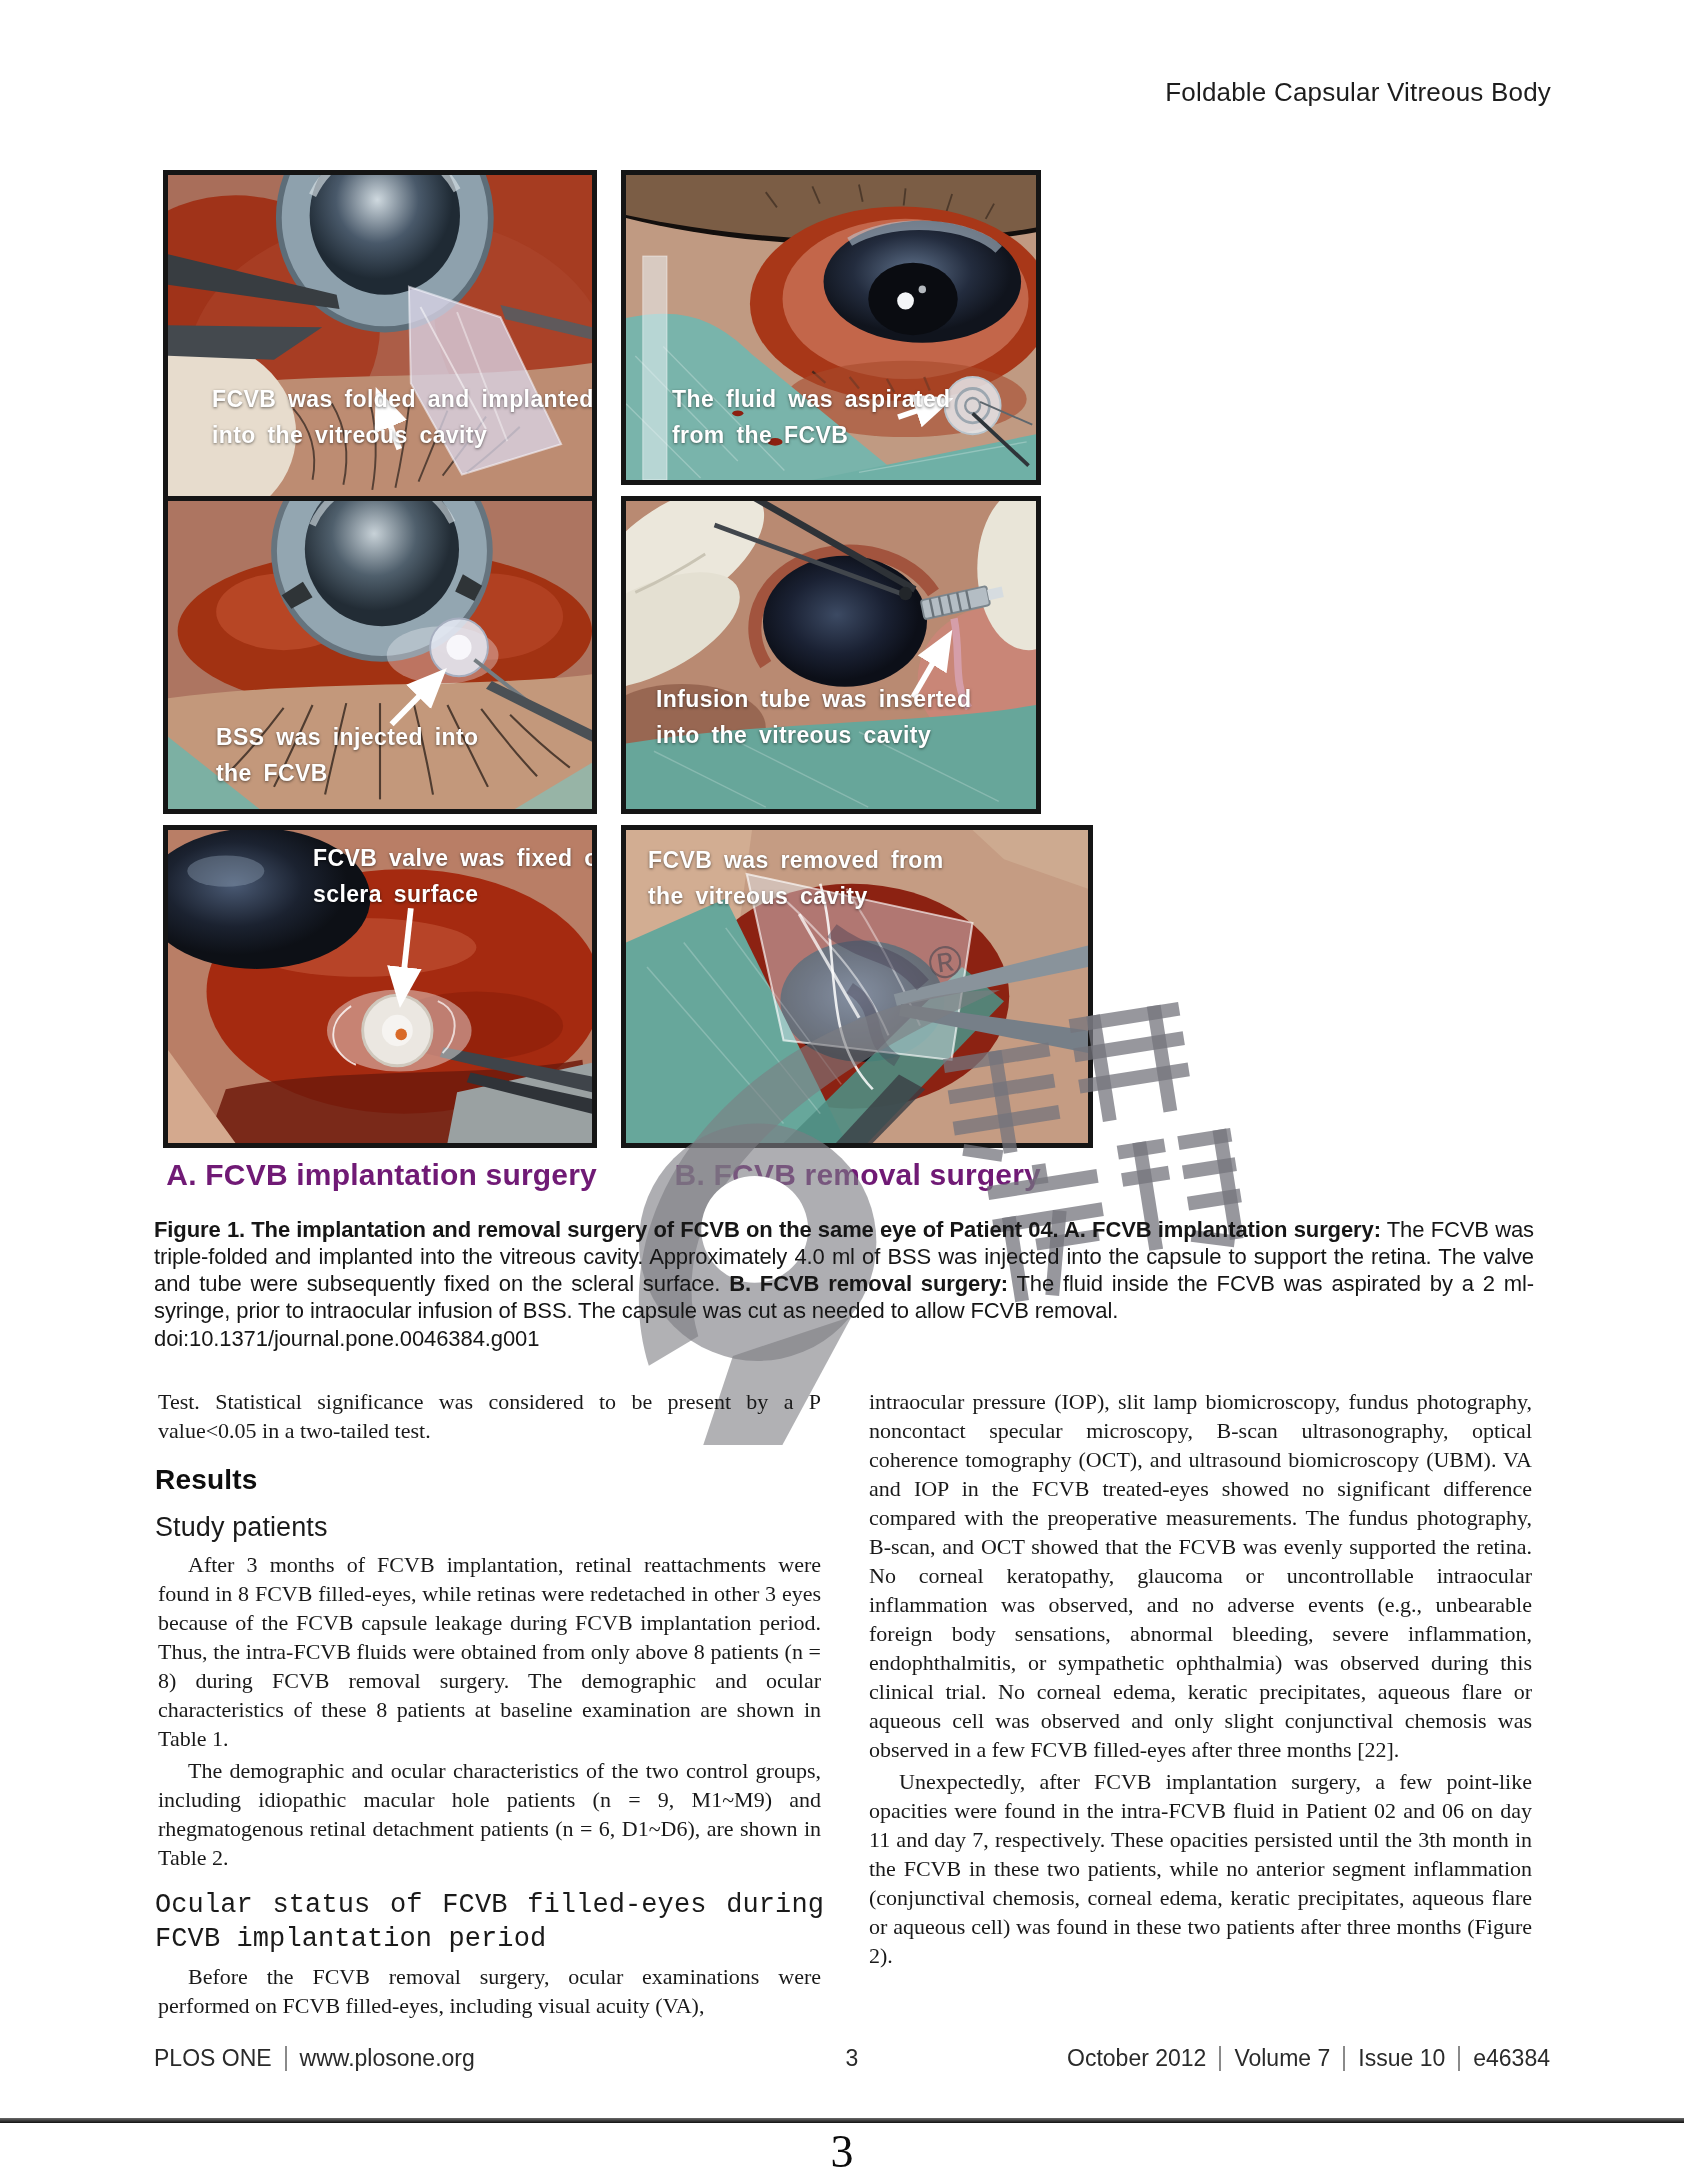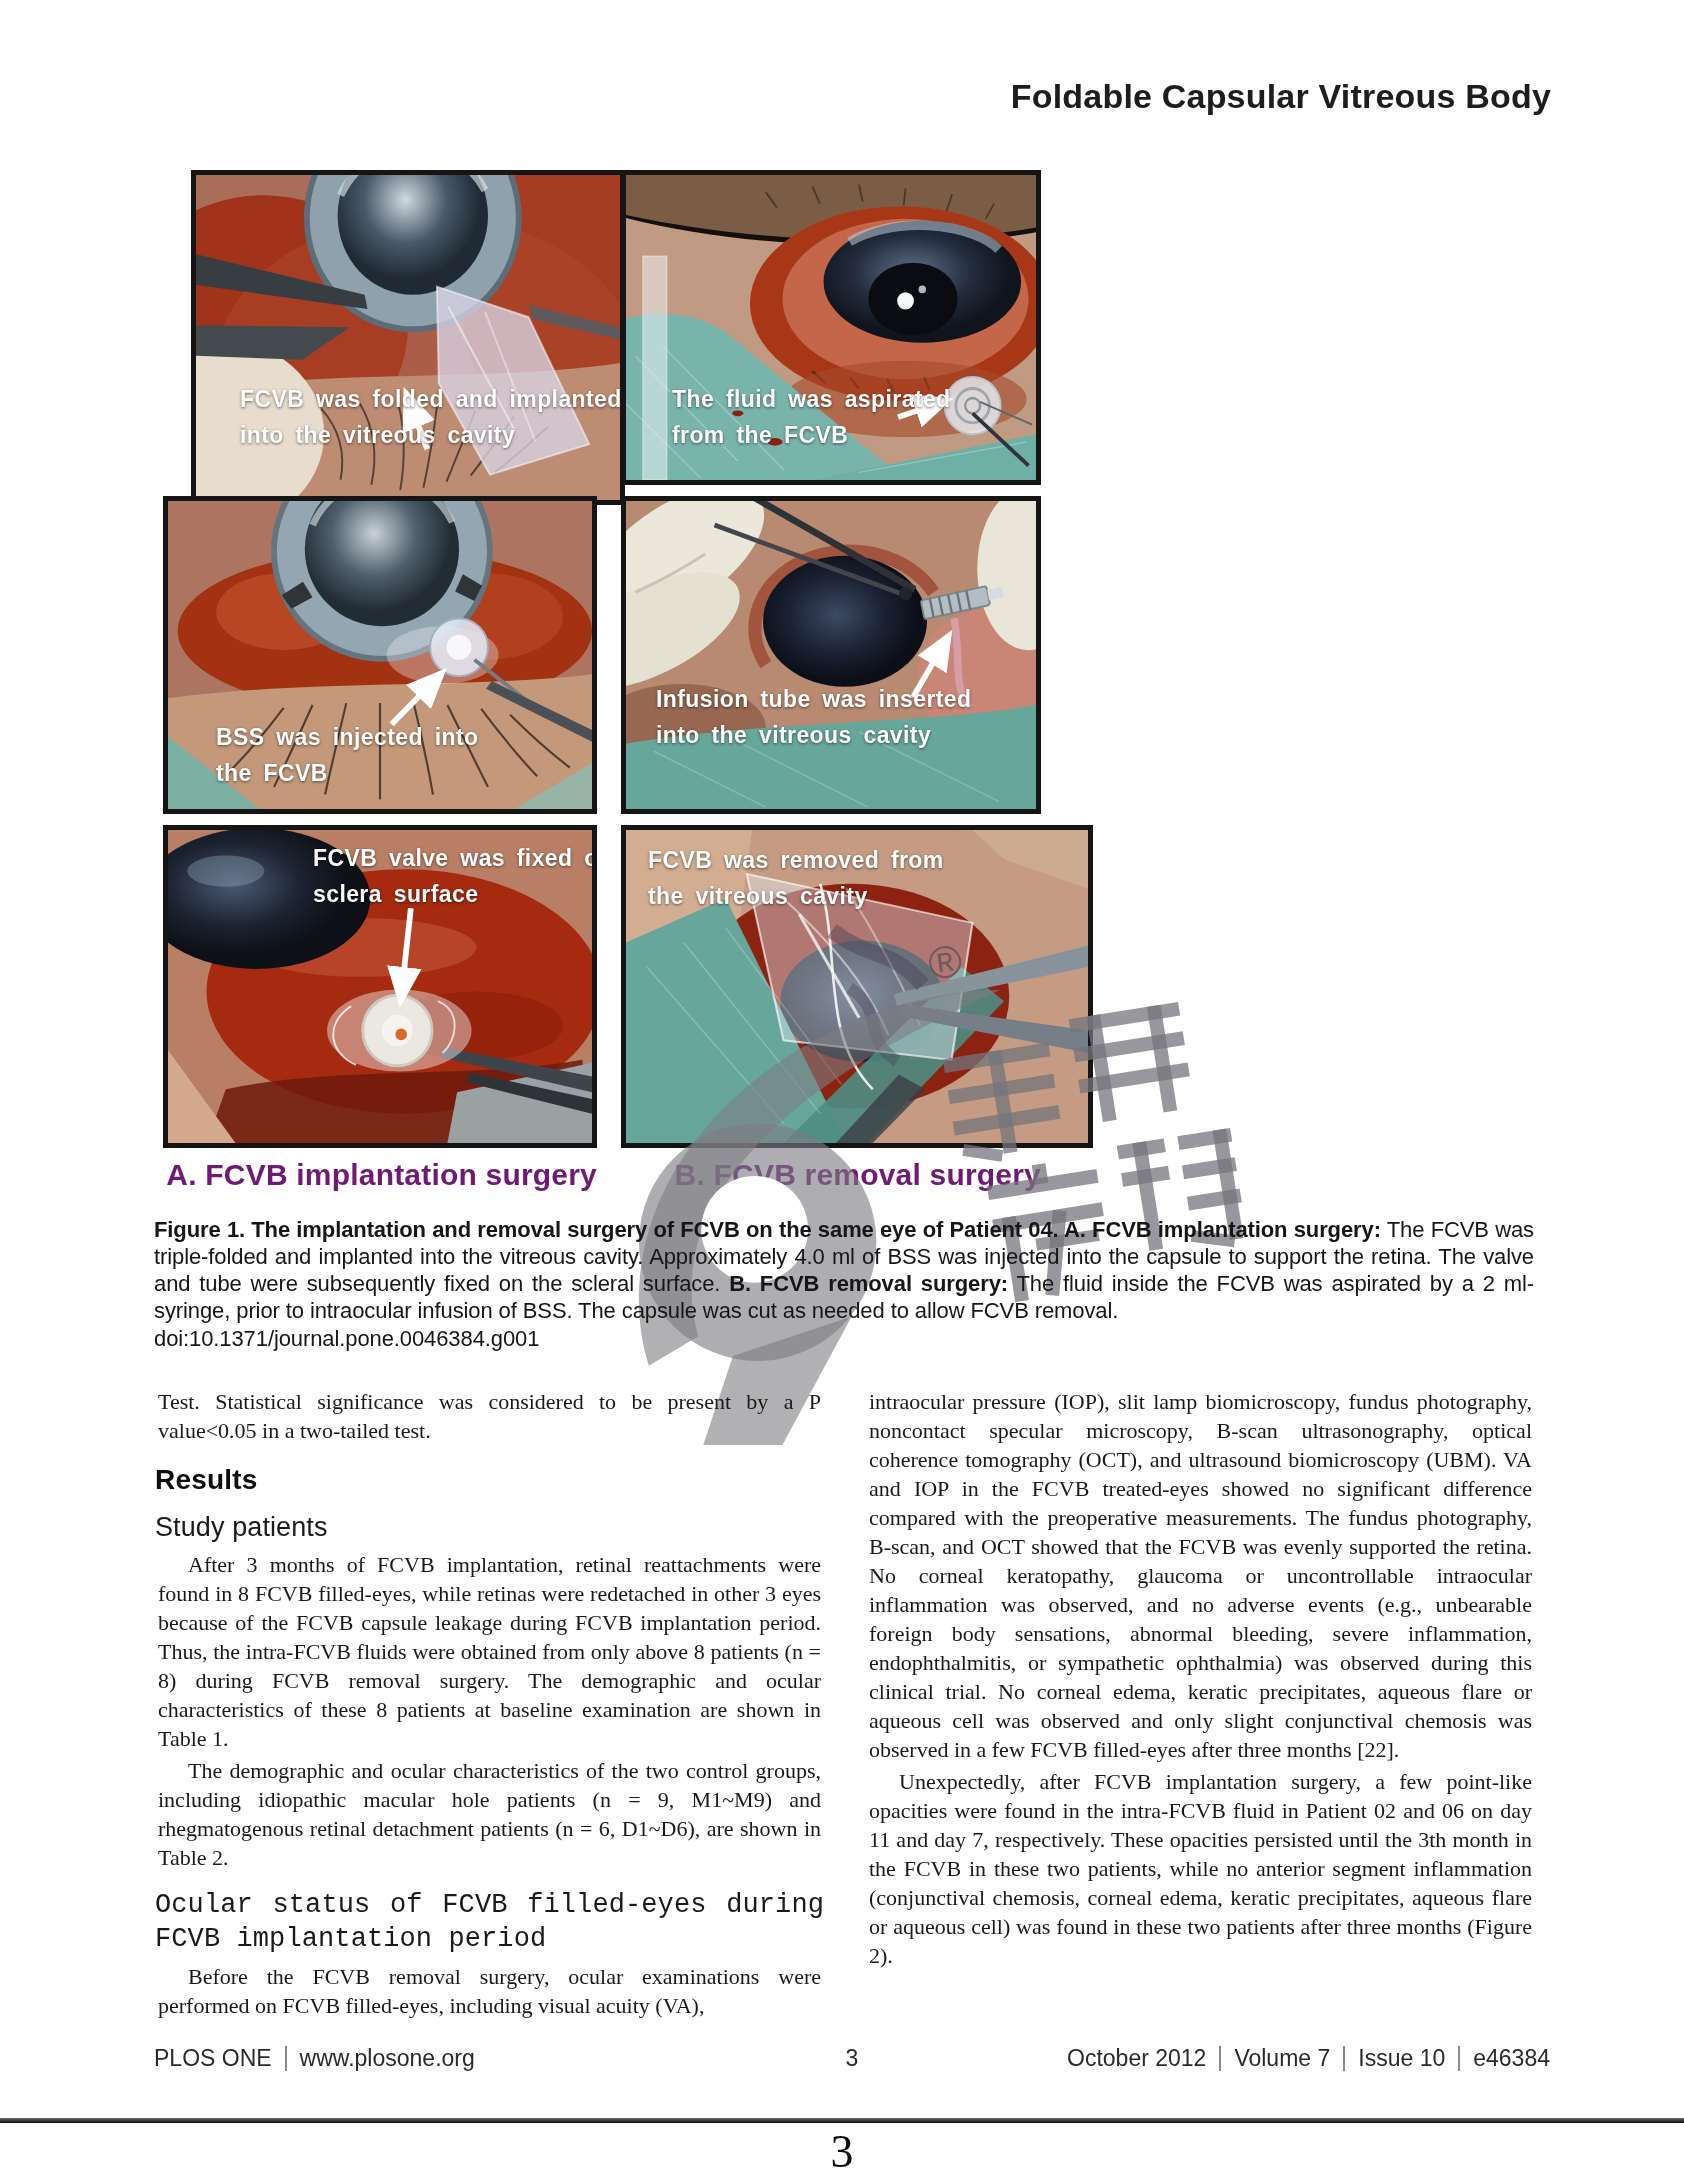--- a/index.html
+++ b/index.html
@@ -1,20 +1,20 @@
 <!DOCTYPE html>
 <html><head>
 <meta charset="utf-8">
 <style>
   html,body{margin:0;padding:0;background:#ffffff;}
   .page{position:relative;width:1684px;height:2175px;background:#fff;overflow:hidden;
         font-family:"Liberation Sans",sans-serif;color:#1b1b1b;}
   .abs{position:absolute;}
   
-  .running-head{top:77px;right:133px;font-size:34px;font-weight:700;color:#1d1d1d;letter-spacing:0.2px;}
+  .running-head{top:77px;right:133px;font-size:26px;font-weight:400;color:#1d1d1d;letter-spacing:0.2px;}
   
   .photo{box-sizing:border-box;border:5px solid #151515;background:#000;overflow:hidden;}
   .photo svg{display:block;width:100%;height:100%;}
   .plabel{position:absolute;color:#fff;font-weight:700;font-size:23px;line-height:36px;
           letter-spacing:0.4px;word-spacing:5px;text-shadow:0 1px 3px rgba(0,0,0,.55);white-space:nowrap;}
   .group-label{font-size:30px;font-weight:700;color:#701a75;text-align:right;letter-spacing:0.2px;}
   
   .caption{left:154px;top:1216px;width:1380px;font-size:22px;line-height:27px;color:#161616;
            text-align:justify;letter-spacing:-0.1px;}
   .caption b{font-weight:700;}
@@ -42,21 +42,21 @@
   .wm-text{left:955px;top:1049px;width:317px;height:297px;font-size:109px;color:transparent;
            overflow:hidden;letter-spacing:10px;line-height:139px;}
 </style>
 </head>
 <body>
 
 <div class="page">
 
   <div class="abs running-head">Foldable Capsular Vitreous Body</div>
 
-  <div class="abs photo" style="left:163px;top:170px;width:434px;height:335px;margin-left:28px;">
+  <div class="abs photo" style="left:163px;top:170px;width:434px;height:335px;">
     <svg viewBox="0 0 440 320" preserveAspectRatio="none">
       <defs>
         <radialGradient id="gA1" cx="45%" cy="40%">
             <stop offset="0%" stop-color="#cfd9df"></stop>
             <stop offset="55%" stop-color="#49596a"></stop>
             <stop offset="100%" stop-color="#1f2a34"></stop>
           </radialGradient>
         <marker id="ah1" markerWidth="7" markerHeight="7" refX="5" refY="3" orient="auto">
             <path d="M0,0 L7,3 L0,6 z" fill="#fff"></path>
           </marker>

